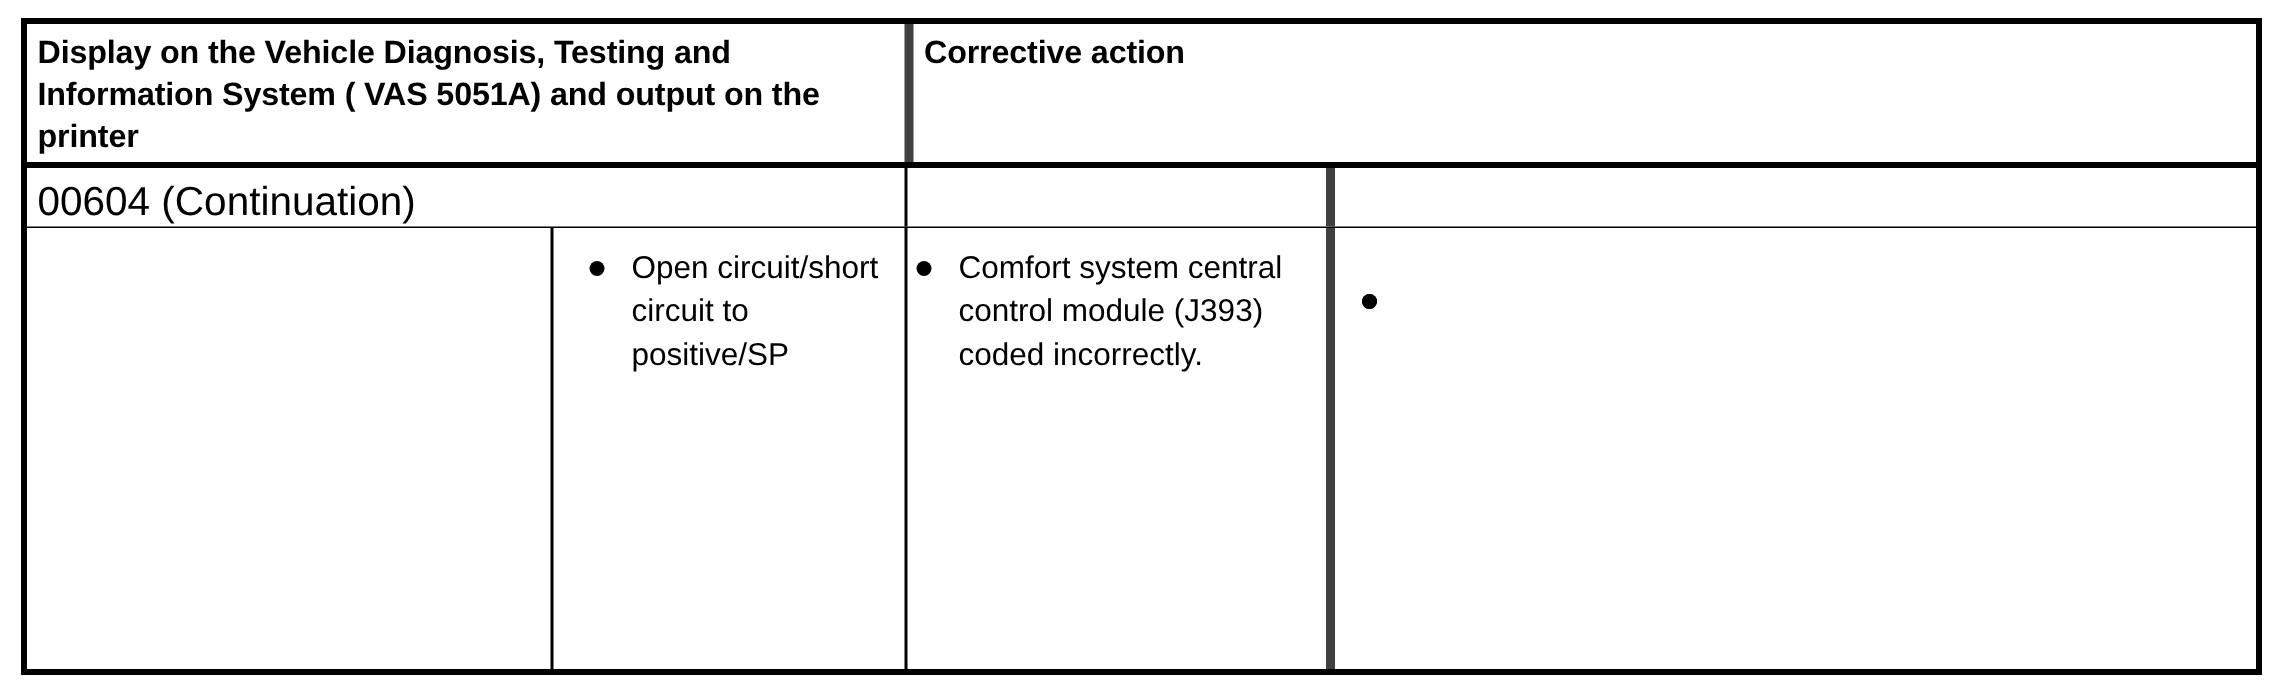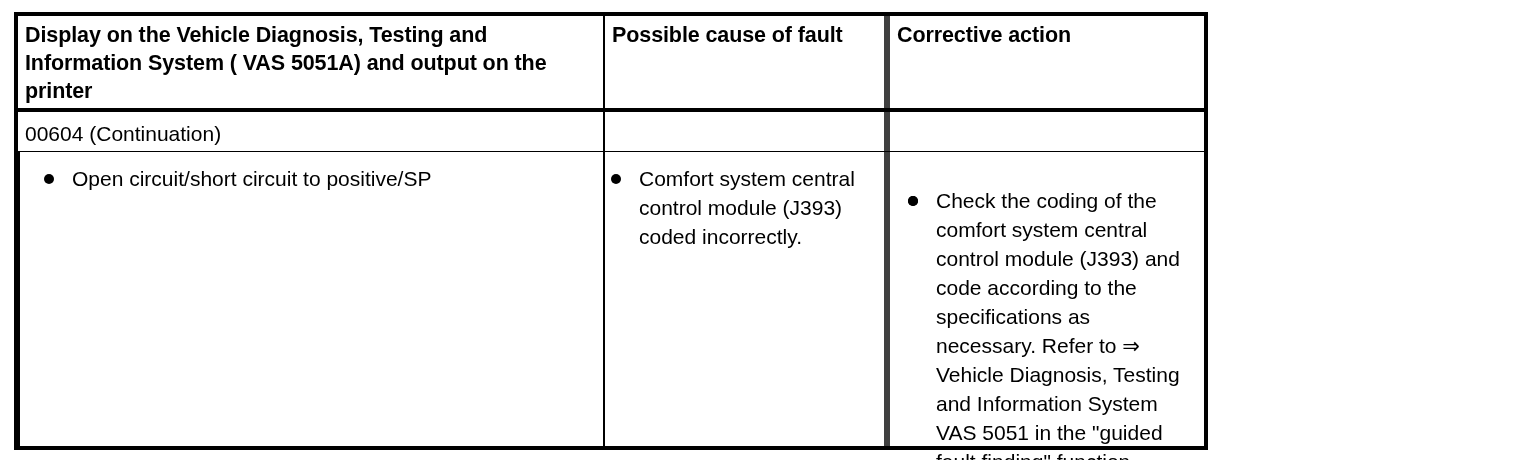--- a/index.html
+++ b/index.html
@@ -12,21 +12,21 @@
     height: 460px;
     font-family: "Liberation Sans", "DejaVu Sans", sans-serif;
     color: #000000;
     overflow: hidden;
   }
 
   #fault-table {
     position: absolute;
     left: 14px;
     top: 12px;
-    width: 1194px;
+    width: 1494px;
     height: 438px;
     box-sizing: border-box;
     border: 4px solid #000;
     background: #fff;
   }
 
   .row {
     display: flex;
     box-sizing: border-box;
     width: 100%;
@@ -57,27 +57,27 @@
 
   .hdr-text {
     font-weight: bold;
     font-size: 21.5px;
     line-height: 28px;
     letter-spacing: -0.1px;
     white-space: pre-line;
   }
 
   .code-text {
-    font-size: 21px;
+    font-size: 27px;
     line-height: 26px;
     padding-top: 4px;
   }
 
   
-  .col1-split { display: flex; width: 585px; box-sizing: border-box; flex-direction: column; }
+  .col1-split { display: flex; width: 585px; box-sizing: border-box; }
   .subcell-blank { width: 349px; box-sizing: border-box; }
   .subcell-bullets {
     flex: 1;
     box-sizing: border-box;
     border-left: 2px solid #000;
     padding: 12px 6px 0 22px;
   }
 
   .bullet-list {
     list-style: none;
@@ -108,23 +108,20 @@
   .action-pad .bullet-item { margin-bottom: 22px; }
 </style>
 </head>
 <body>
 
 <div id="fault-table">
 
   <div class="row row-header">
     <div class="col1 cell-pad">
       <div class="hdr-text">Display on the Vehicle Diagnosis, Testing and Information System ( VAS 5051A) and output on the printer</div>
-    </div>
-    <div class="col2 cell-pad">
-      <div class="hdr-text">Possible cause of fault</div>
     </div>
     <div class="col3 cell-pad">
       <div class="hdr-text">Corrective action</div>
     </div>
   </div>
 
   <div class="row row-continuation">
     <div class="col1 cell-pad">
       <div class="code-text">00604 (Continuation)</div>
     </div>
@@ -159,19 +156,18 @@
       </ul>
     </div>
 
     <div class="col3 action-pad">
       <ul class="bullet-list">
         <li class="bullet-item">
           <span class="bullet-dot"></span>
         </li>
         <li class="bullet-item">
           <span class="bullet-dot"></span>
-          <span>Check the coding of the comfort system central control module (J393) and code according to the specifications as necessary. Refer to ⇒ Vehicle Diagnosis, Testing and Information System VAS 5051 in the "guided fault finding" function</span>
         </li>
       </ul>
     </div>
 
   </div>
 </div>
 
 </body></html>

